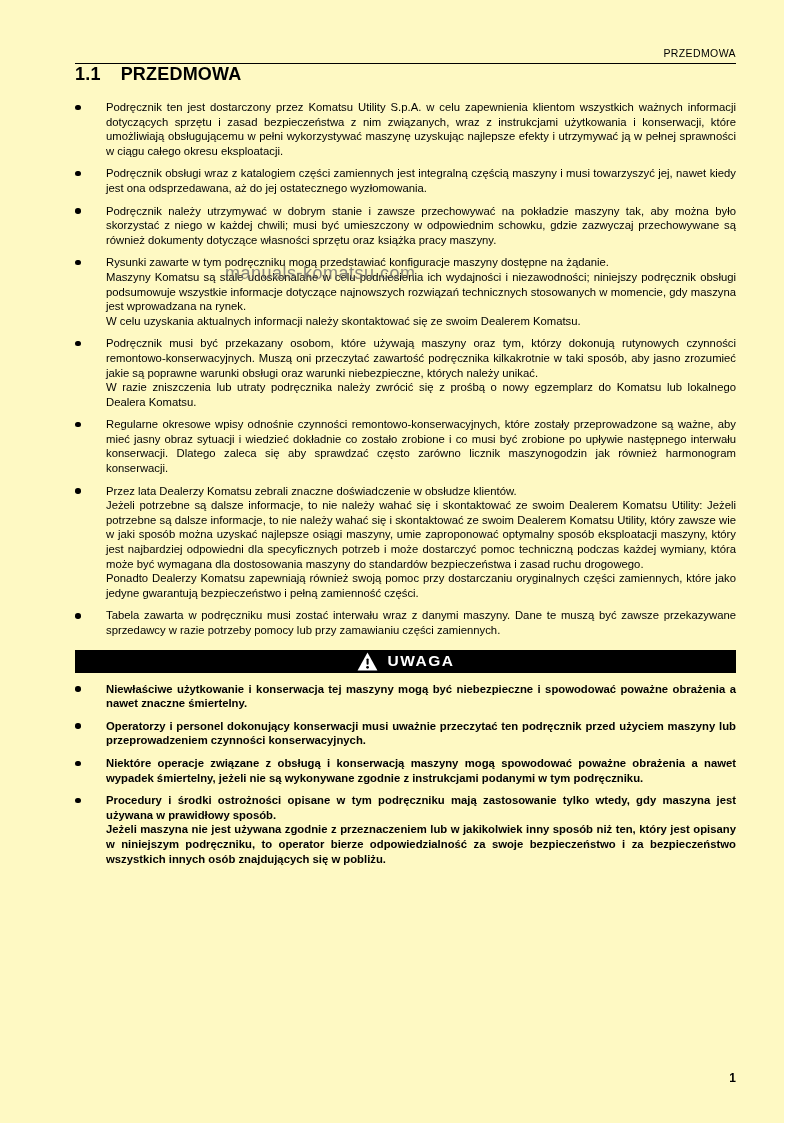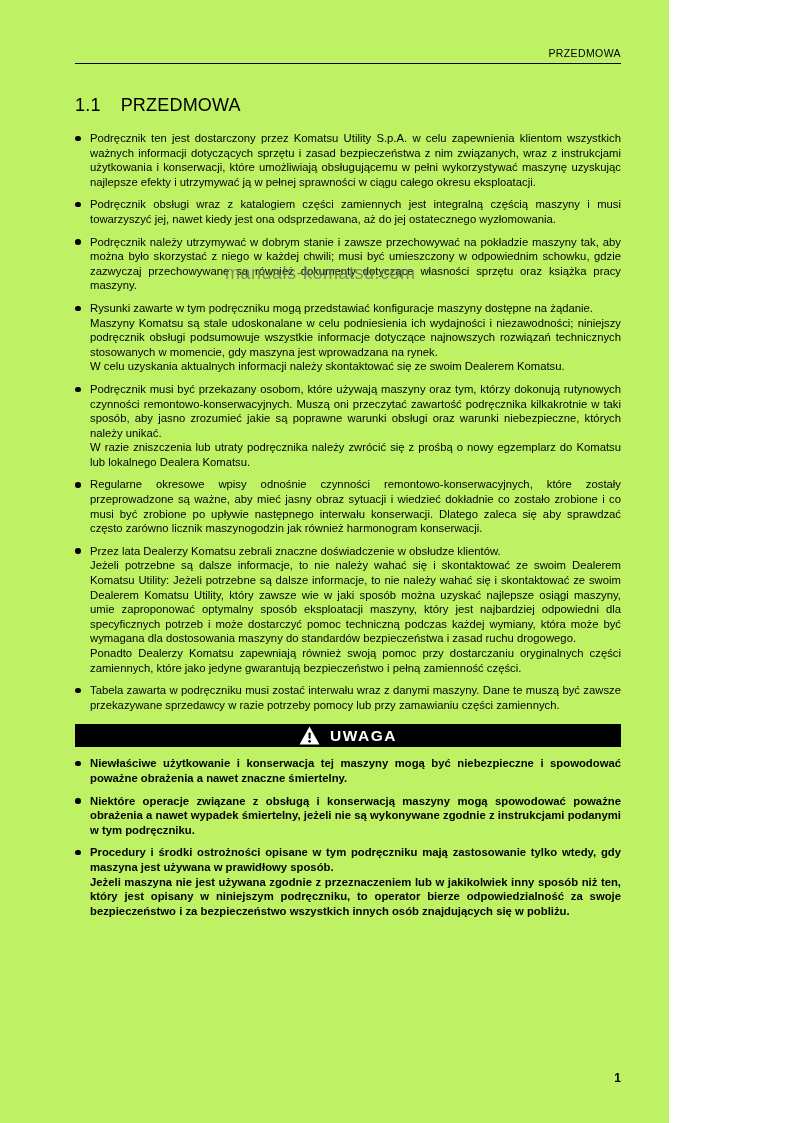--- a/index.html
+++ b/index.html
@@ -8,46 +8,45 @@
     background: #ffffff;
   }
   body {
     width: 793px;
     height: 1123px;
     font-family: "Liberation Sans", "DejaVu Sans", sans-serif;
     color: #000;
   }
   .page {
     position: relative;
-    width: 669px;
+    width: 784px;
     height: 1123px;
-    background: #bef264;
+    background: #fef9c3;
     overflow: hidden;
   }
   .content {
     position: absolute;
     left: 75px;
     right: 48px;
     top: 0;
   }
   .running-header {
     margin-top: 47px;
     text-align: right;
     font-size: 10.5px;
     letter-spacing: 0.4px;
   }
   .header-rule {
     border: none;
     border-top: 1.4px solid #000;
     margin: 4px 0 0 0;
   }
   .title {
-    margin-top: 31px;
     font-size: 18px;
-    font-weight: normal;
+    font-weight: bold;
     letter-spacing: 0.2px;
   }
   .title .num {
     display: inline-block;
     margin-right: 20px;
   }
   ul.bullets {
     list-style: none;
     margin: 15px 0 0 0;
     padding: 0;
@@ -64,20 +63,21 @@
     background: #000;
     margin-top: 4.6px;
     margin-right: 9.5px;
   }
   .btext {
     flex: 1 1 auto;
     font-size: 11.3px;
     line-height: 14.6px;
     text-align: justify;
     white-space: pre-line;
+    margin-left: 16px;
   }
   .warn-banner {
     margin-top: 12px;
     background: #000;
     color: #fff;
     height: 23px;
     display: flex;
     align-items: center;
     justify-content: center;
     gap: 10px;
@@ -187,20 +187,24 @@
       <span class="warn-label">UWAGA</span>
     </div>
 
     <ul class="warn-bullets">
       <li>
         <span class="dot"></span>
         <span class="btext">Niewłaściwe użytkowanie i konserwacja tej maszyny mogą być niebezpieczne i spowodować poważne obrażenia a nawet znaczne śmiertelny.</span>
       </li>
       <li>
         <span class="dot"></span>
+        <span class="btext">Operatorzy i personel dokonujący konserwacji musi uważnie przeczytać ten podręcznik przed użyciem maszyny lub przeprowadzeniem czynności konserwacyjnych.</span>
+      </li>
+      <li>
+        <span class="dot"></span>
         <span class="btext">Niektóre operacje związane z obsługą i konserwacją maszyny mogą spowodować poważne obrażenia a nawet wypadek śmiertelny, jeżeli nie są wykonywane zgodnie z instrukcjami podanymi w tym podręczniku.</span>
       </li>
       <li>
         <span class="dot"></span>
         <span class="btext">Procedury i środki ostrożności opisane w tym podręczniku mają zastosowanie tylko wtedy, gdy maszyna jest używana w prawidłowy sposób.
 Jeżeli maszyna nie jest używana zgodnie z przeznaczeniem lub w jakikolwiek inny sposób niż ten, który jest opisany w niniejszym podręczniku, to operator bierze odpowiedzialność za swoje bezpieczeństwo i za bezpieczeństwo wszystkich innych osób znajdujących się w pobliżu.</span>
       </li>
     </ul>
 
   </div>

